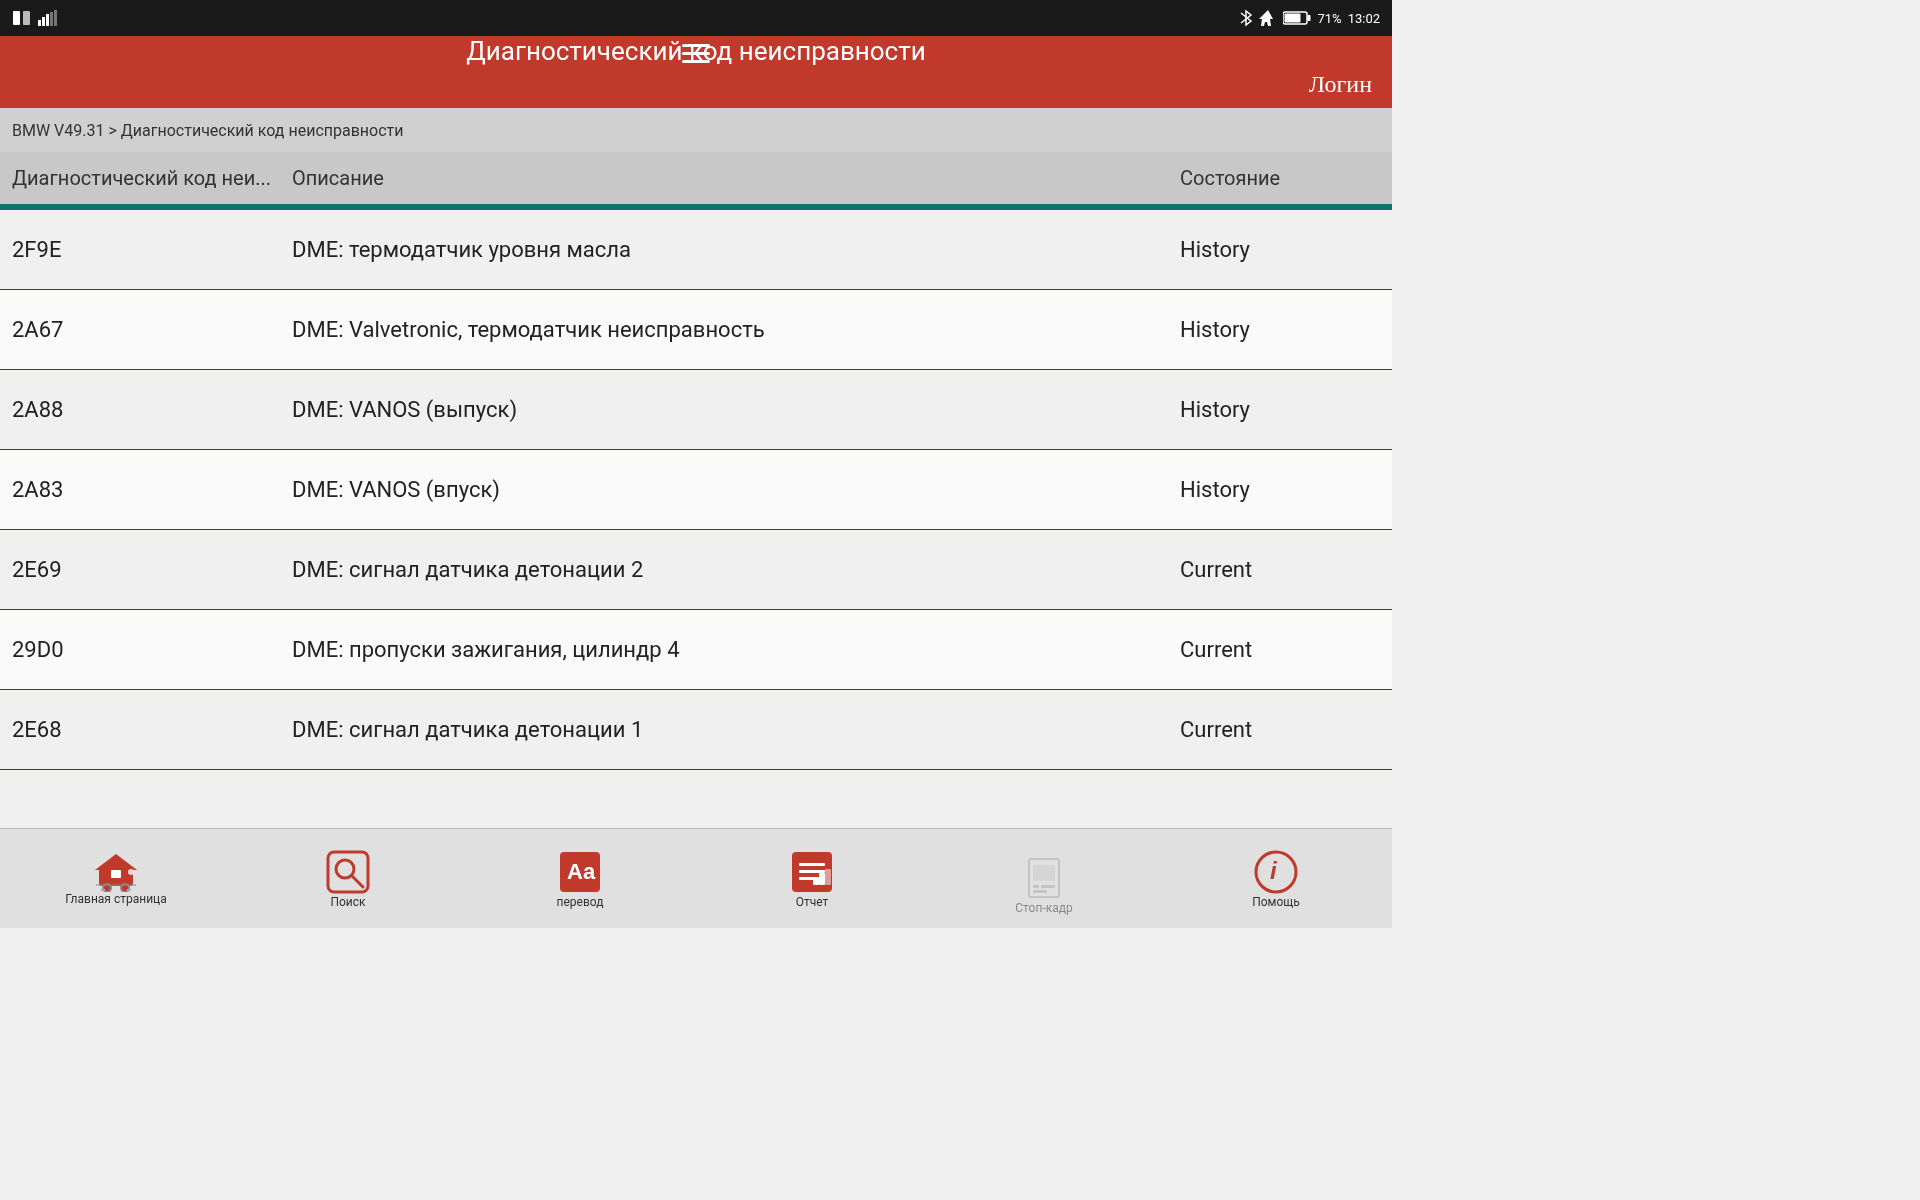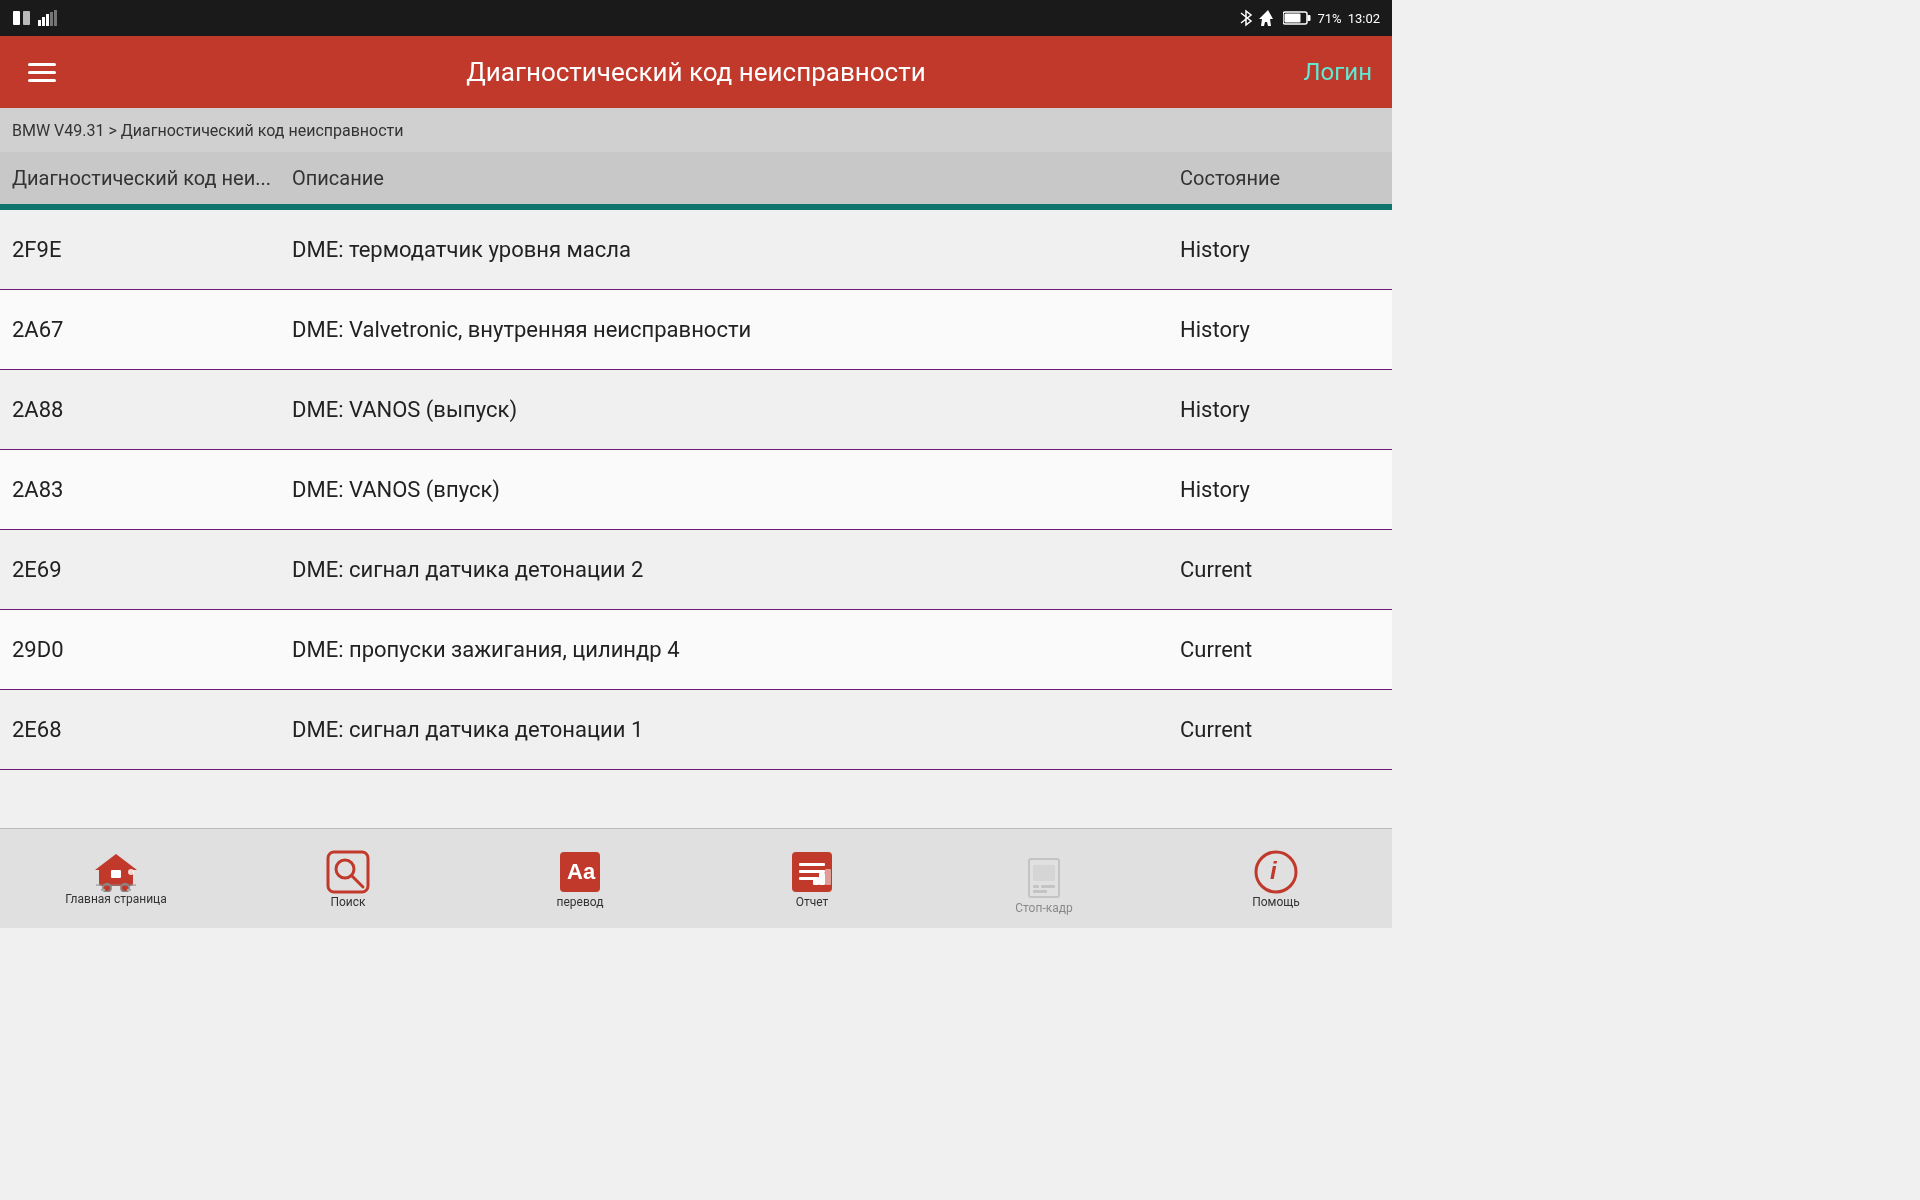--- a/index.html
+++ b/index.html
@@ -39,20 +39,21 @@
     }
 
     
     .header {
       height: 72px;
       background: #c0392b;
       display: flex;
       align-items: center;
       padding: 0 20px;
       position: relative;
+      flex-direction: column;
     }
     .header-menu {
       display: flex;
       flex-direction: column;
       gap: 5px;
       cursor: pointer;
       padding: 8px;
     }
     .header-menu span {
       display: block;
@@ -65,23 +66,24 @@
       position: absolute;
       left: 50%;
       transform: translateX(-50%);
       color: #fff;
       font-size: 26px;
       font-weight: 400;
       white-space: nowrap;
     }
     .header-login {
       margin-left: auto;
-      color: #5eead4;
+      color: #ffffff;
       font-size: 24px;
       cursor: pointer;
+      font-family: Liberation Serif, serif;
     }
 
     
     .breadcrumb {
       height: 44px;
       background: #d0d0d0;
       display: flex;
       align-items: center;
       padding: 0 12px;
       font-size: 16px;
@@ -230,21 +232,21 @@
 </div>
 
 <div class="content-area" id="table-body">
 <div class="table-row">
     <div class="cell-code">2F9E</div>
     <div class="cell-desc">DME: термодатчик уровня масла</div>
     <div class="cell-status">History</div>
   </div>
     <div class="table-row">
     <div class="cell-code">2A67</div>
-    <div class="cell-desc">DME: Valvetronic, внутренняя неисправности</div>
+    <div class="cell-desc">DME: Valvetronic, термодатчик неисправность</div>
     <div class="cell-status">History</div>
   </div>
     <div class="table-row">
     <div class="cell-code">2A88</div>
     <div class="cell-desc">DME: VANOS (выпуск)</div>
     <div class="cell-status">History</div>
   </div>
     <div class="table-row">
     <div class="cell-code">2A83</div>
     <div class="cell-desc">DME: VANOS (впуск)</div>

